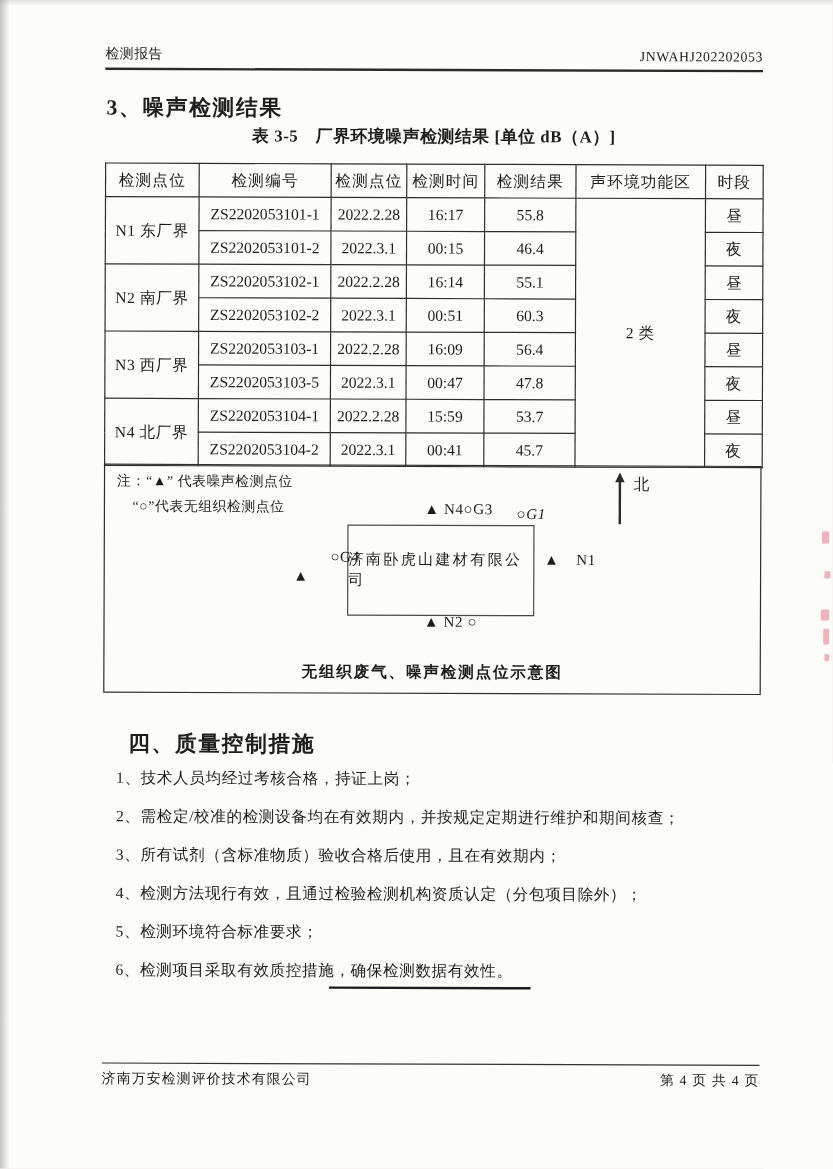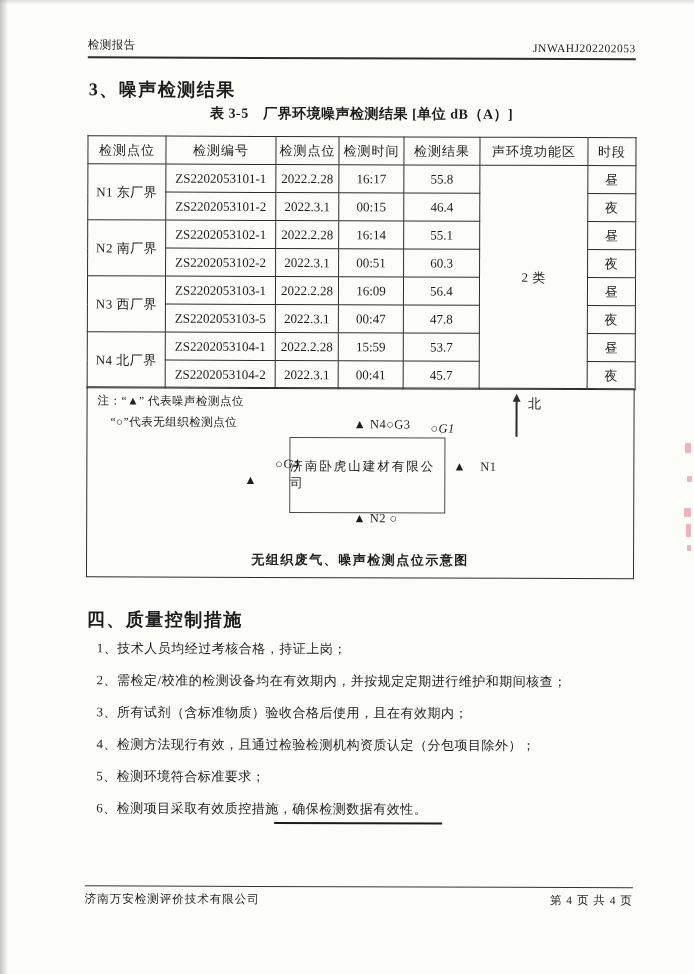--- a/index.html
+++ b/index.html
@@ -20,21 +20,21 @@
 
   
   .doc-header { position:absolute; left:88px; top:38px; width:548px;
     display:flex; justify-content:space-between; align-items:flex-end;
     font-size:11.5px; letter-spacing:0.5px; padding-bottom:4px;
     border-bottom:2px solid #2b2b2b; }
 
   
   .sec-title { position:absolute; left:89px; font-weight:bold; font-size:18px; letter-spacing:1.5px; }
   .sec3-title { top:78px; }
-  .sec4-title { top:608px; }
+  .sec4-title { top:608px;margin-left:20px; }
   .table-title { position:absolute; left:88px; top:105px; width:548px;
     text-align:center; font-weight:bold; font-size:14px; letter-spacing:0.5px; }
 
   
   table.results { position:absolute; left:88px; top:136px; width:548px;
     border-collapse:collapse; table-layout:fixed; }
   table.results th, table.results td {
     border:1px solid #2e2e2e; height:27px; padding:0 2px;
     text-align:center; vertical-align:middle;
     font-size:13px; font-weight:normal; overflow:hidden; white-space:nowrap; }

